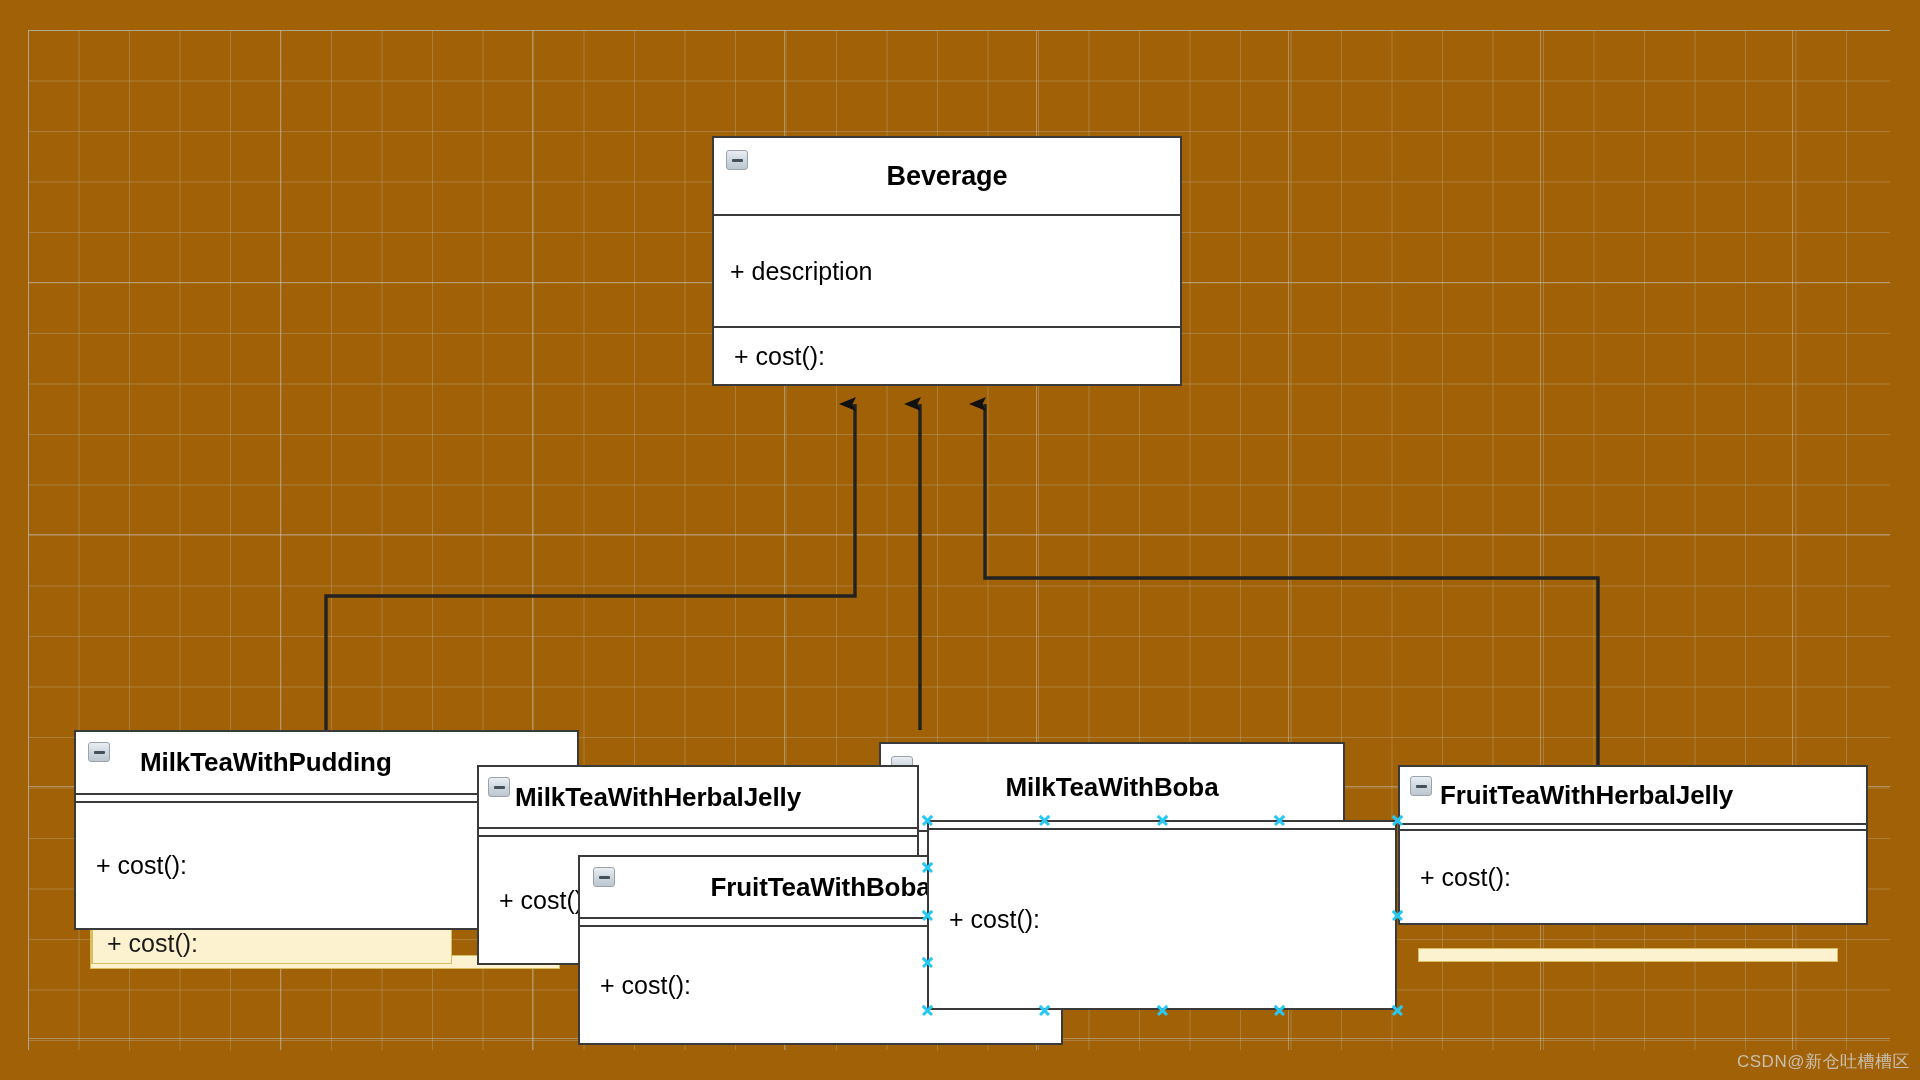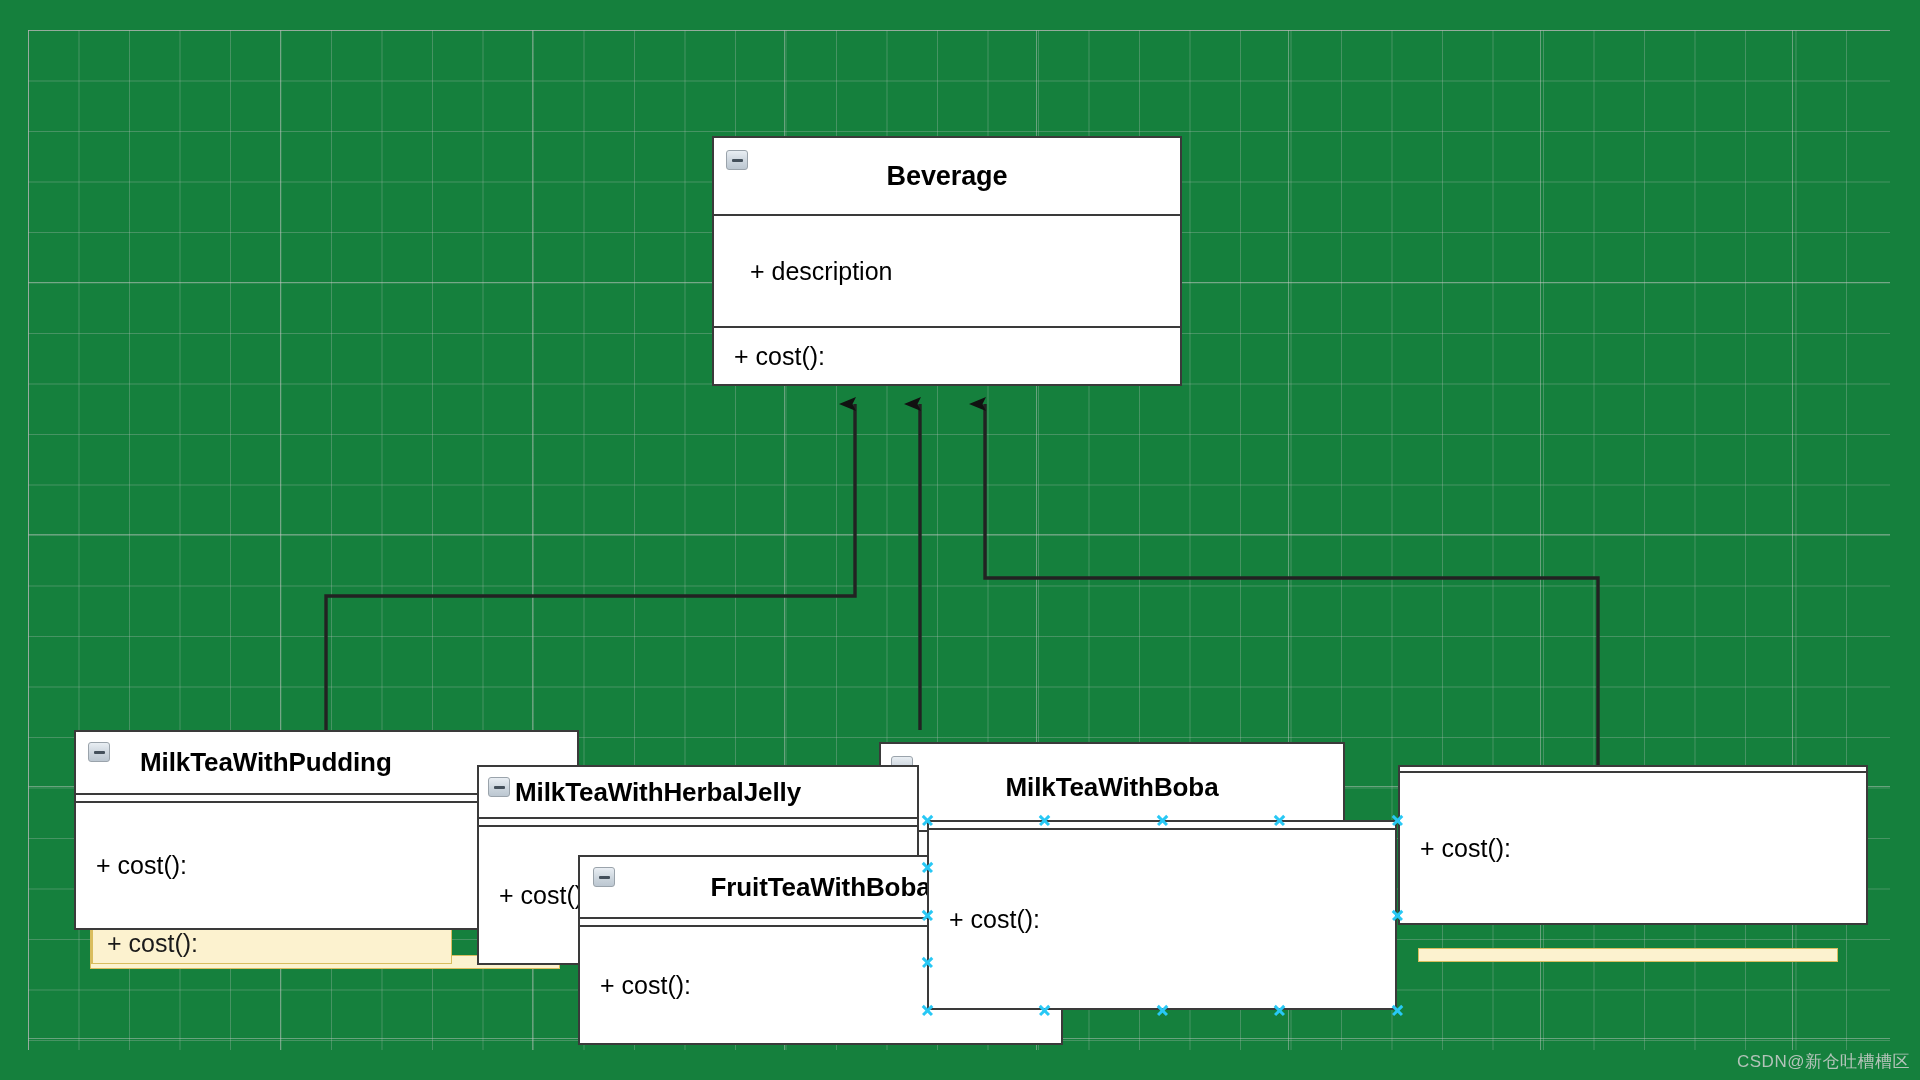--- a/index.html
+++ b/index.html
@@ -9,21 +9,21 @@
     width: 1920px; height: 1080px;
     overflow: hidden;
     background: #ffffff;
     font-family: "Liberation Sans", sans-serif;
   }
 
   #canvas {
     position: relative;
     width: 1920px;
     height: 1080px;
-    background: #15803d;
+    background: #a16207;
   }
 
   
   .grid-layer {
     position: absolute;
     left: 28px; top: 30px;
     width: 1862px; height: 1020px;
     background-image:
       linear-gradient(to right, rgba(200,200,200,0.28) 1px, transparent 1px),
       linear-gradient(to bottom, rgba(200,200,200,0.28) 1px, transparent 1px),
@@ -176,21 +176,21 @@
       <path d="M 1598 765 L 1598 578 L 985 578 L 985 404" fill="none" stroke="#222222" stroke-width="3.4" marker-end="url(#gen-arrow)"></path>
     </g>
   </svg>
 
   <div class="uml-class" style="left:712px; top:136px; width:470px; height:250px; z-index:5;">
     <div class="uml-title-row" style="height:78px;">
       <span class="collapse-icon" style="left:12px; top:12px;"></span>
       <span class="uml-title" style="font-size:27px;">Beverage</span>
     </div>
     <div class="uml-compartment" style="height:85px;">
-      <span class="uml-member" style="font-size:25px; margin-left:36px;">+ description</span>
+      <span class="uml-member" style="font-size:25px; margin-left:16px;">+ description</span>
     </div>
     <div class="uml-compartment">
       <span class="uml-member" style="font-size:25px; margin-left:20px;">+ cost():</span>
     </div>
   </div>
 
   <div class="uml-class" style="left:74px; top:730px; width:505px; height:200px; z-index:10;">
     <div class="uml-title-row" style="height:63px;">
       <span class="collapse-icon" style="left:12px; top:10px;"></span>
       <span class="uml-title" style="font-size:26px; position:absolute; left:64px;">MilkTeaWithPudding</span>
@@ -200,21 +200,21 @@
       <span class="uml-member" style="font-size:25px; margin-left:20px;">+ cost():</span>
     </div>
   </div>
 
   <div class="yellow-bar" style="left:90px; top:922px; width:362px; height:42px; z-index:9;">
     <span class="yb-text" style="font-size:25px; margin-left:14px;">+ cost():</span>
   </div>
   <div class="yellow-strip" style="left:90px; top:955px; width:470px; height:14px; z-index:8;"></div>
 
   <div class="uml-class" style="left:477px; top:765px; width:442px; height:200px; z-index:12;">
-    <div class="uml-title-row" style="height:52px;">
+    <div class="uml-title-row" style="height:62px;">
       <span class="collapse-icon" style="left:9px; top:10px;"></span>
       <span class="uml-title" style="font-size:26px; position:absolute; left:36px;">MilkTeaWithHerbalJelly</span>
     </div>
     <div class="uml-compartment empty-slim" style="height:8px;"></div>
     <div class="uml-compartment">
       <span class="uml-member" style="font-size:25px; margin-left:20px;">+ cost():</span>
     </div>
   </div>
 
   <div class="uml-class" style="left:879px; top:722px; width:466px; height:148px; z-index:11;margin-top:20px;">
@@ -256,20 +256,24 @@
     <span class="handle" style="left:470px; top:95px;"></span>
 
     <span class="handle" style="left:0px;   top:190px;"></span>
     <span class="handle" style="left:117px; top:190px;"></span>
     <span class="handle" style="left:235px; top:190px;"></span>
     <span class="handle" style="left:352px; top:190px;"></span>
     <span class="handle" style="left:470px; top:190px;"></span>
   </div>
 
   <div class="uml-class" style="left:1398px; top:765px; width:470px; height:160px; z-index:13;">
+    <div class="uml-title-row" style="height:58px;">
+      <span class="collapse-icon" style="left:10px; top:9px;"></span>
+      <span class="uml-title" style="font-size:26px; position:absolute; left:40px;">FruitTeaWithHerbalJelly</span>
+    </div>
     <div class="uml-compartment empty-slim" style="height:6px;"></div>
     <div class="uml-compartment">
       <span class="uml-member" style="font-size:25px; margin-left:20px;">+ cost():</span>
     </div>
   </div>
 
   <div class="yellow-strip" style="left:1418px; top:948px; width:420px; height:14px; z-index:9;"></div>
 
   <div class="watermark" style="left:1737px; top:1050px;">
     <span>CSDN</span><span>@</span><span>新仓吐槽槽区</span>

